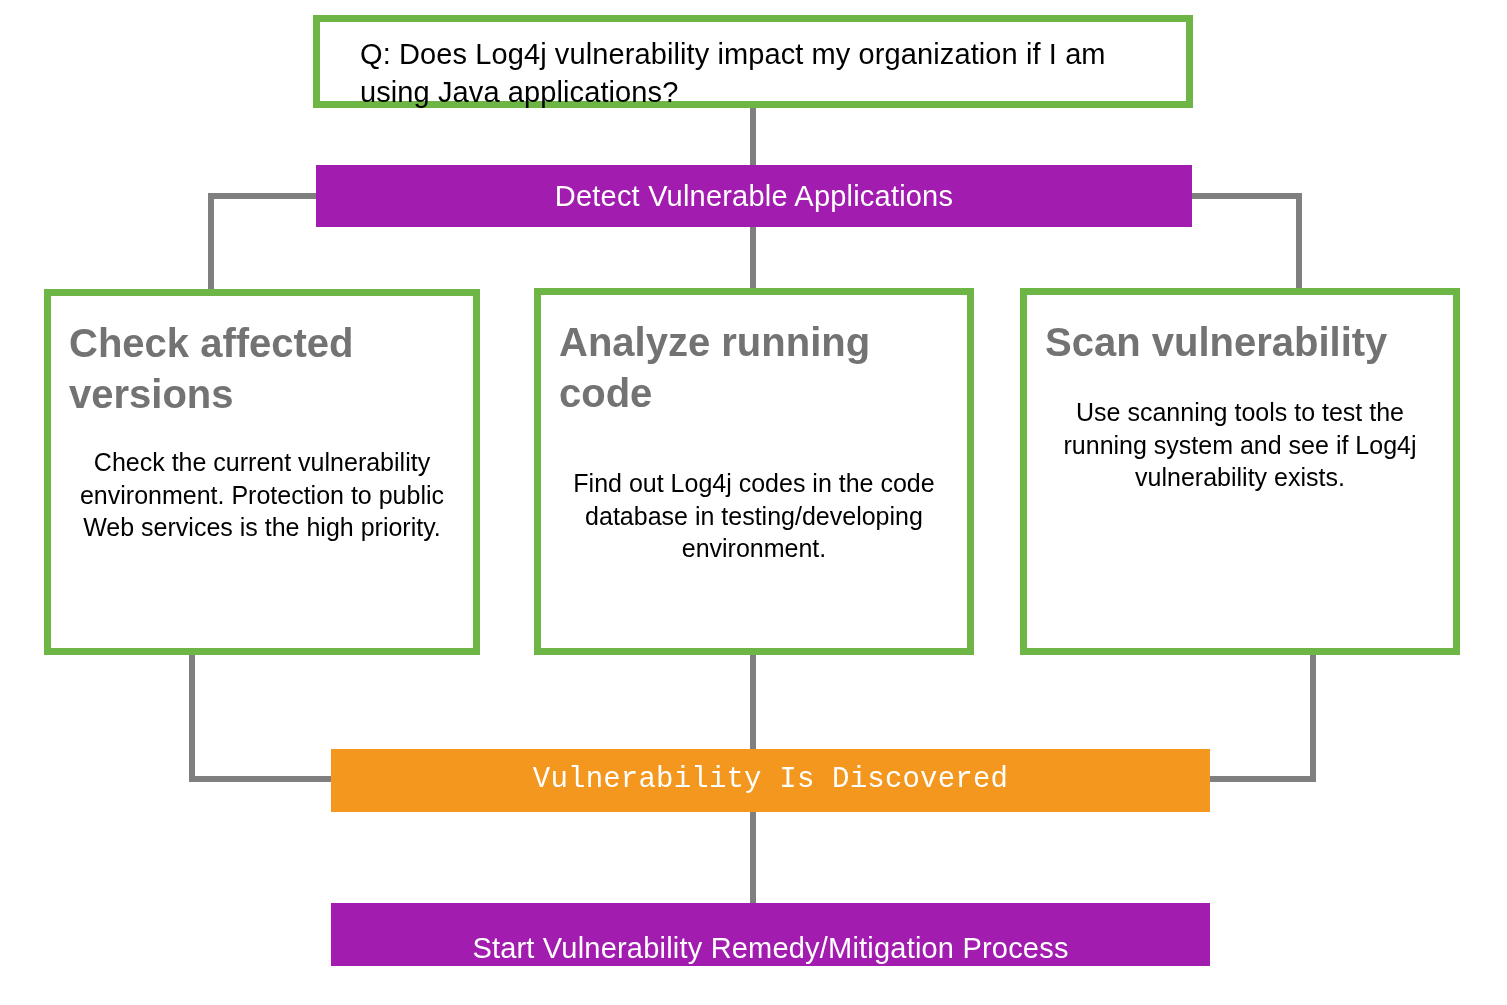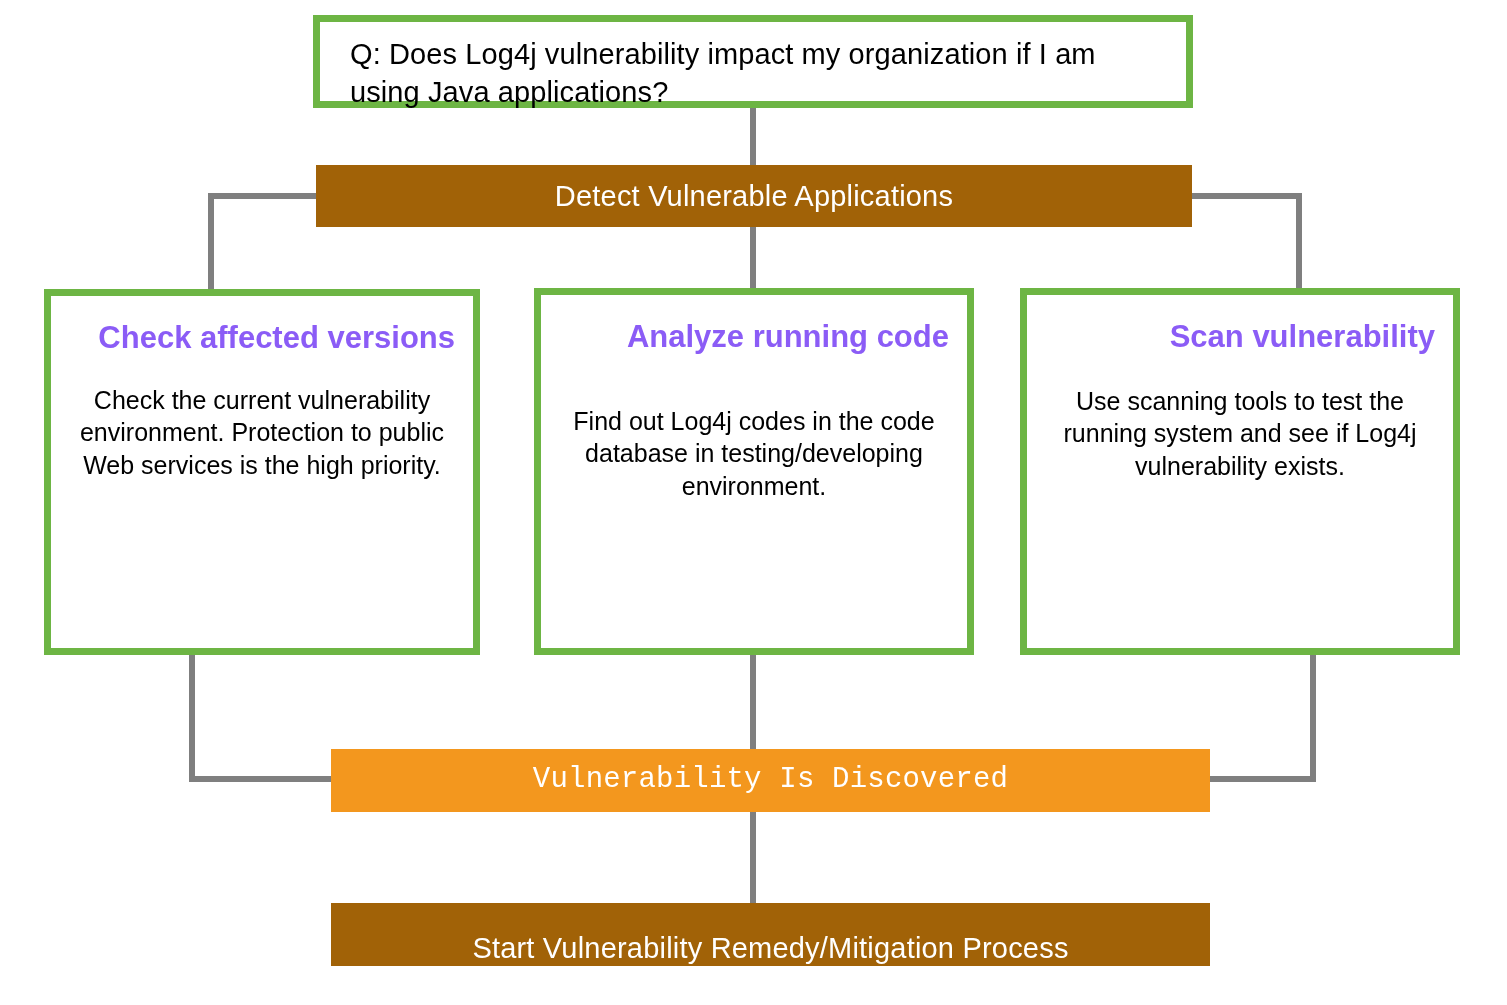--- a/index.html
+++ b/index.html
@@ -33,21 +33,21 @@
   
   .outline-box {
     position: absolute;
     background: #ffffff;
     border: 7px solid #6DB544;
     box-sizing: border-box;
   }
 
   
   .question-box {
-    padding: 14px 22px 10px 30px;
+    padding: 14px 22px 10px 40px;
     box-sizing: border-box;
   }
   .question-text {
     font-size: 29px;
     line-height: 1.30;
     color: #000000;
     text-align: left;
     letter-spacing: 0.1px;
   }
 
@@ -60,35 +60,35 @@
     box-sizing: border-box;
   }
   .bar-label {
     color: #ffffff;
     font-size: 29px;
     line-height: 1.2;
     text-align: center;
     letter-spacing: 0.2px;
     white-space: nowrap;
   }
-  .bar-green { background: #a16207; }
+  .bar-green { background: #a21caf; }
   .bar-orange { background: #F3971E; }
 
   
   .card {
     padding: 22px 18px 0 18px;
     box-sizing: border-box;
     text-align: center;
   }
   .card-title {
-    font-size: 31px;
+    font-size: 40px;
     font-weight: bold;
-    color: #8b5cf6;
+    color: #737373;
     line-height: 1.28;
-    text-align: right;
+    text-align: left;
     margin: 0;
   }
   .card-body {
     font-size: 25px;
     color: #000000;
     line-height: 1.30;
     text-align: center;
     margin: 0;
   }
   .card-body.gap-small { margin-top: 26px; }

